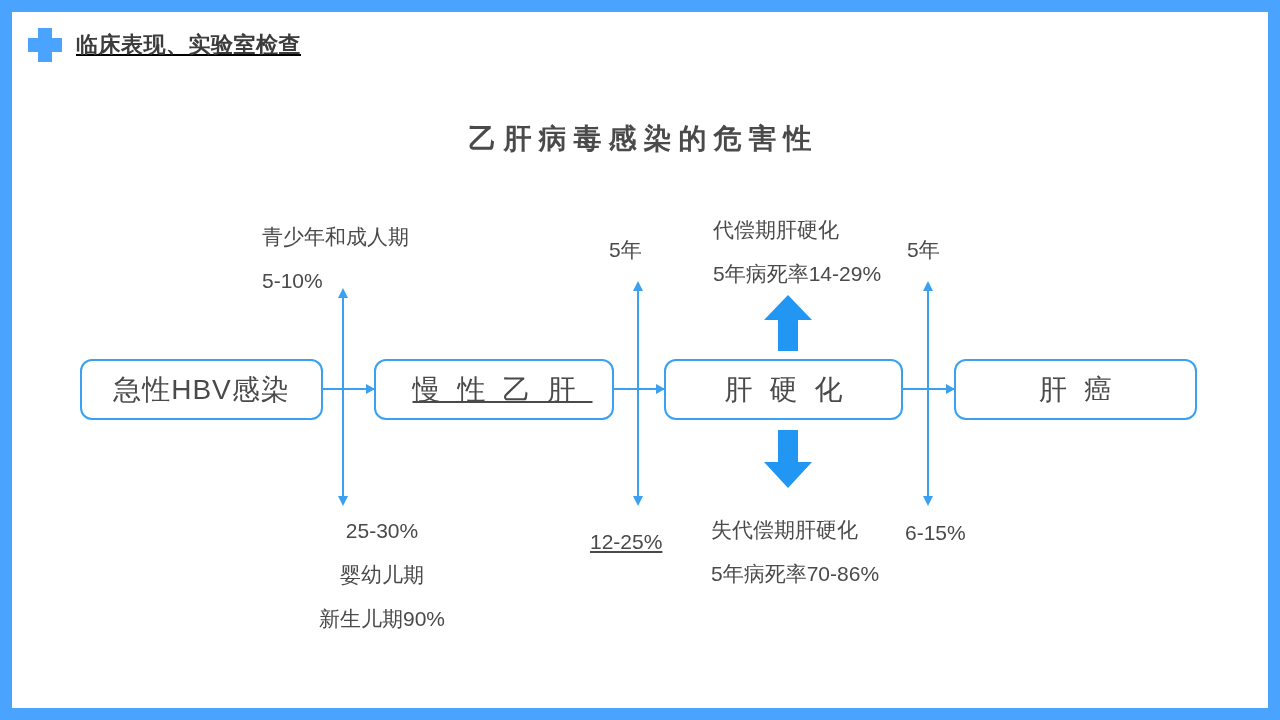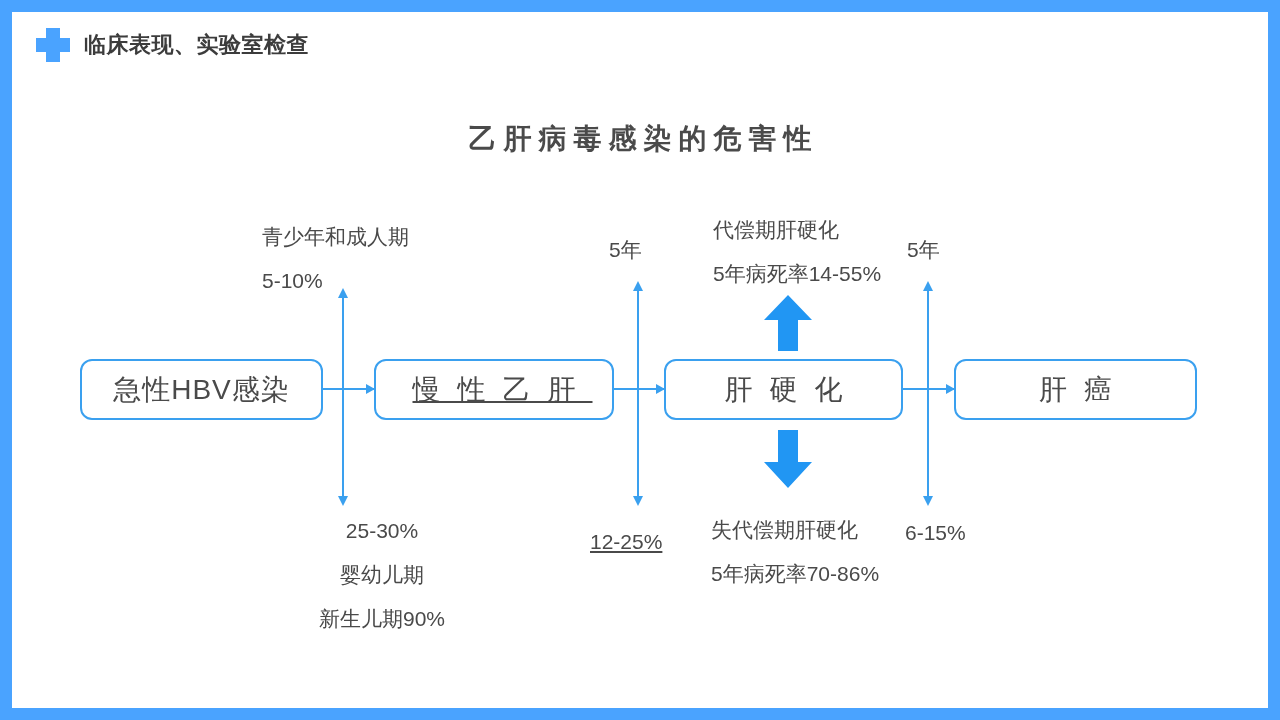--- a/index.html
+++ b/index.html
@@ -25,25 +25,26 @@
     left: 12px;
     top: 12px;
     width: 1256px;
     height: 696px;
     background: #ffffff;
   }
 
   
   #header {
     position: absolute;
-    left: 24px;
+    left: 16px;
     top: 16px;
     display: flex;
     align-items: center;
     gap: 14px;
+    text-decoration: underline;
   }
   .cross-icon {
     position: relative;
     width: 34px;
     height: 34px;
   }
   .cross-icon i {
     position: absolute;
     background: #4aa3ff;
     display: block;
@@ -224,21 +225,21 @@
       <polygon points="24,58 0,32 14,32 14,0 34,0 34,32 48,32" fill="#2196f3"></polygon>
     </svg>
 
     <div class="label left" id="label-adolescent">青少年和成人期
 5-10%</div>
     <div class="label center" id="label-infant">25-30%
 婴幼儿期
 新生儿期90%</div>
     <div class="label left" id="label-5y-mid">5年</div>
     <div class="label left" id="label-comp">代偿期肝硬化
-5年病死率14-55%</div>
+5年病死率14-29%</div>
     <div class="label left" id="label-12-25">12-25%</div>
     <div class="label left" id="label-decomp">失代偿期肝硬化
 5年病死率70-86%</div>
     <div class="label left" id="label-5y-right">5年</div>
     <div class="label left" id="label-6-15">6-15%</div>
 
   </div>
 </div>
 
 </body></html>

